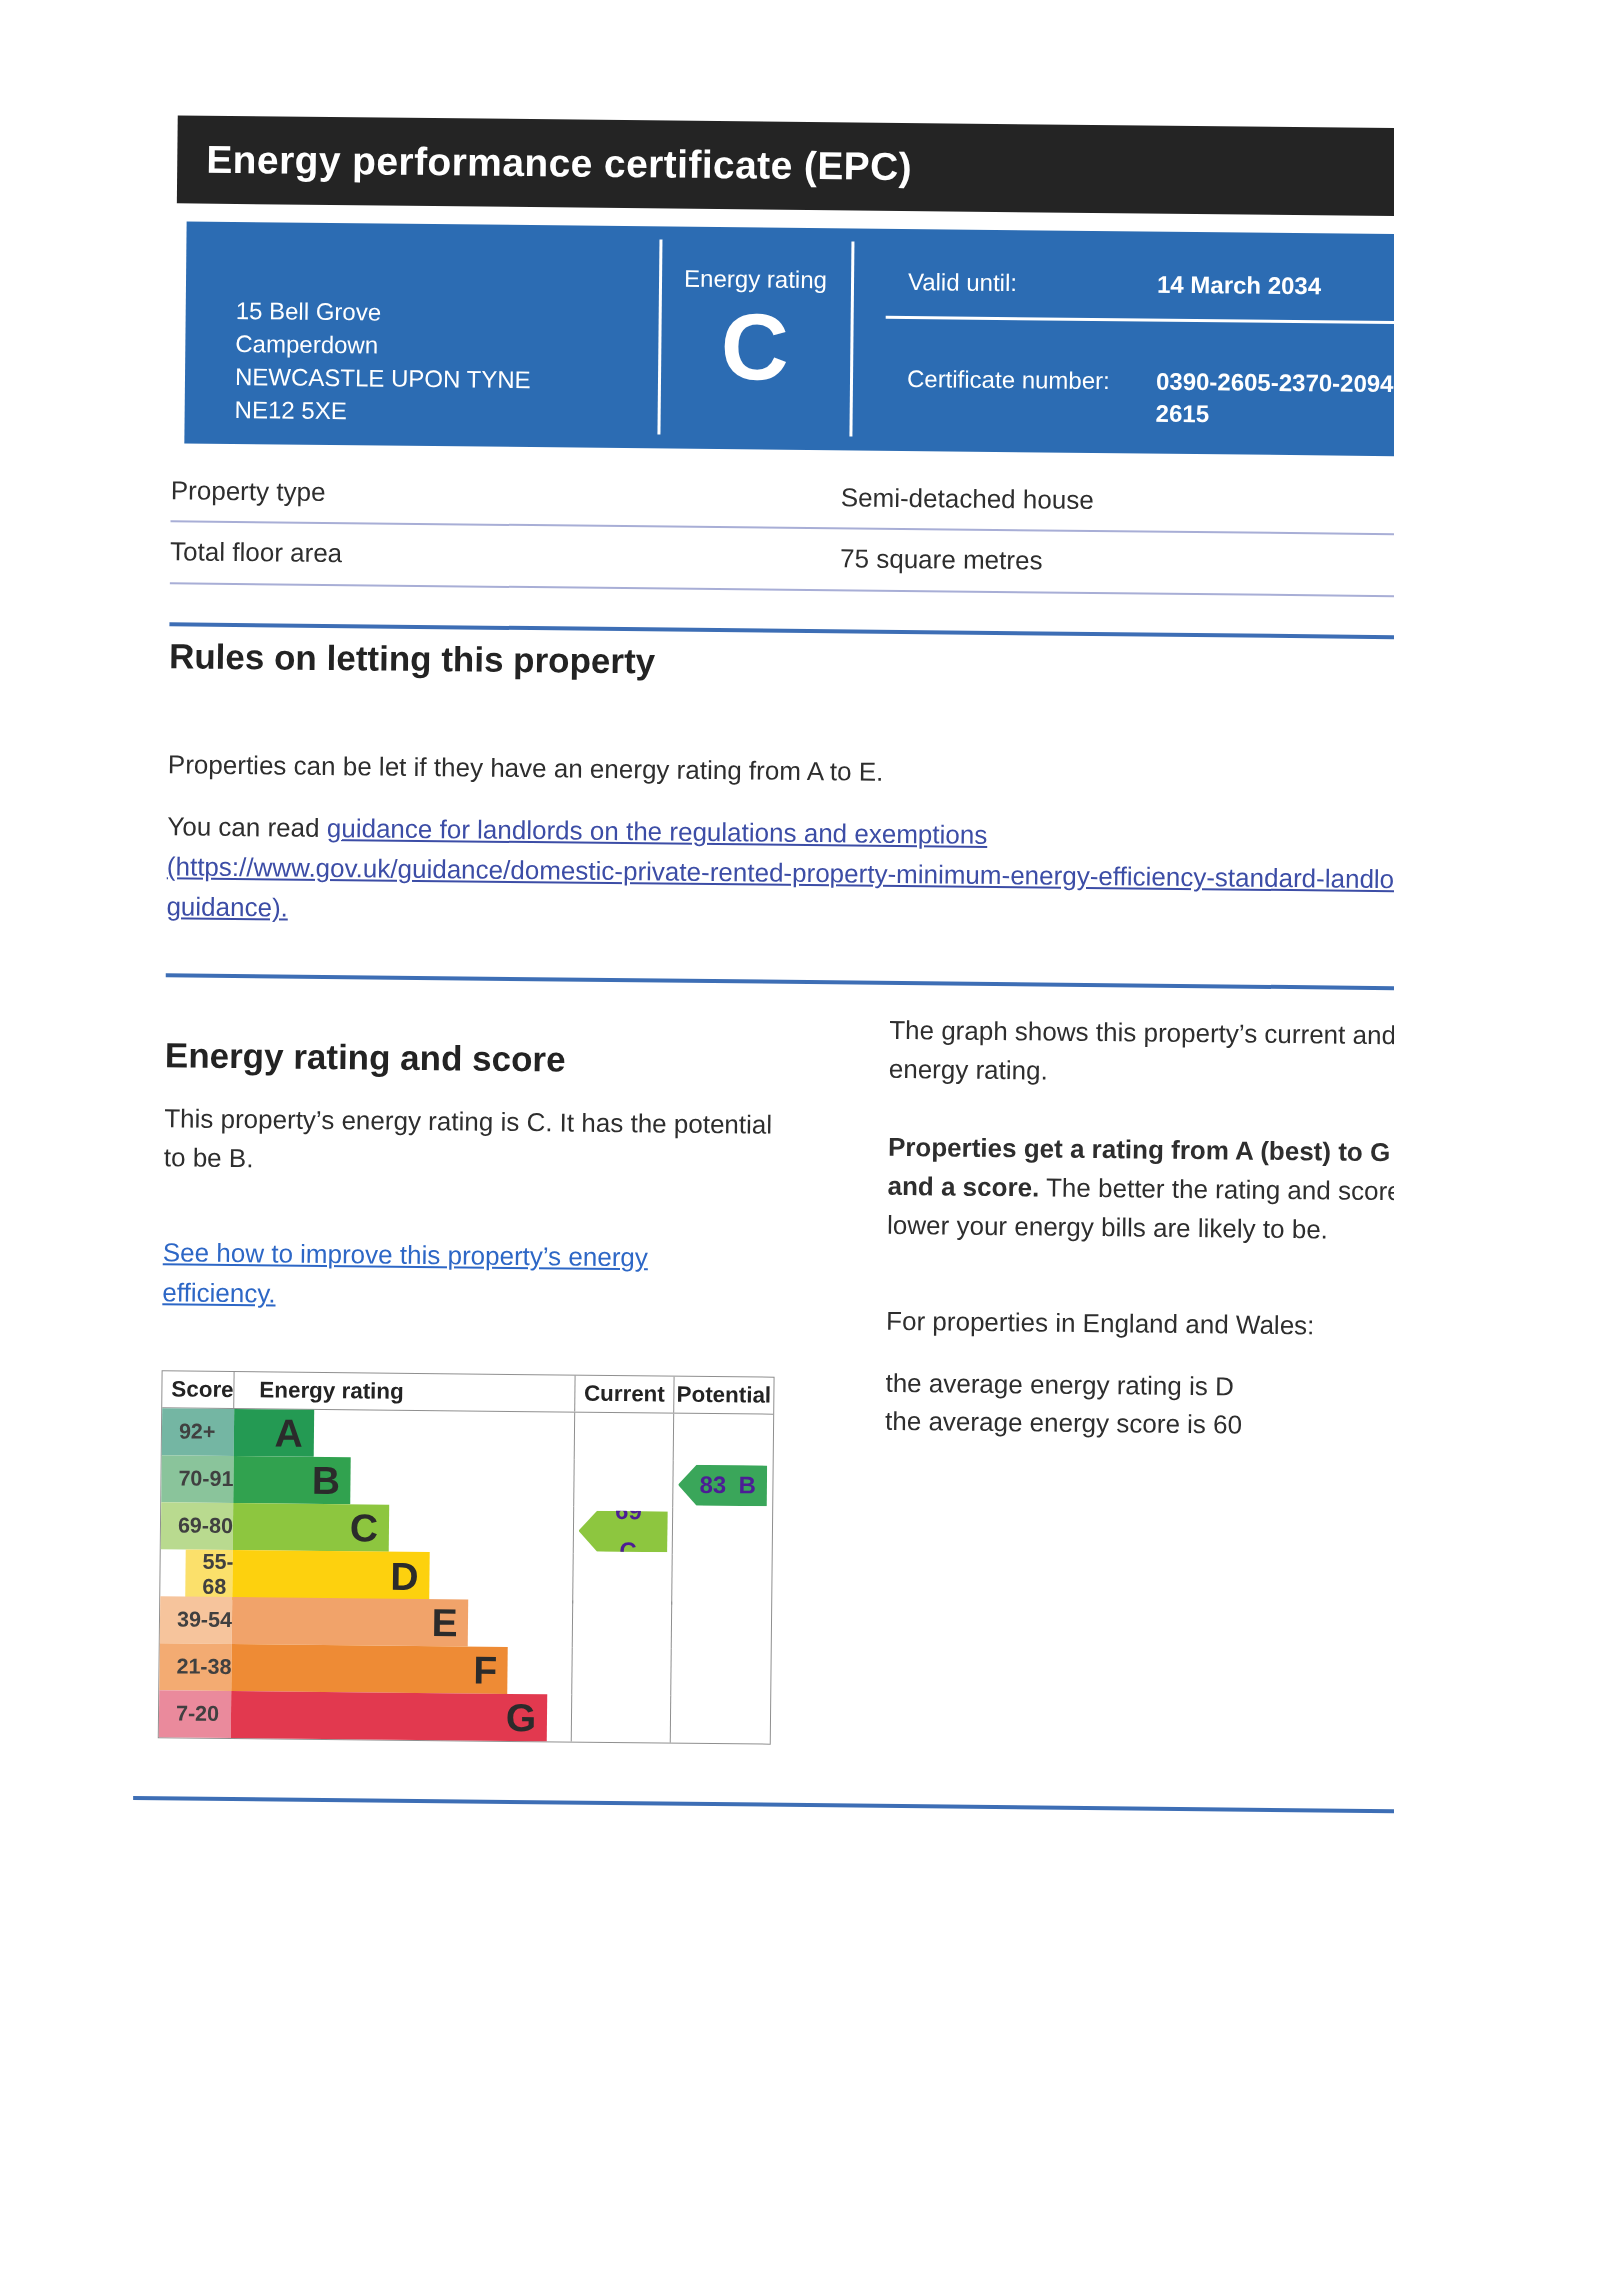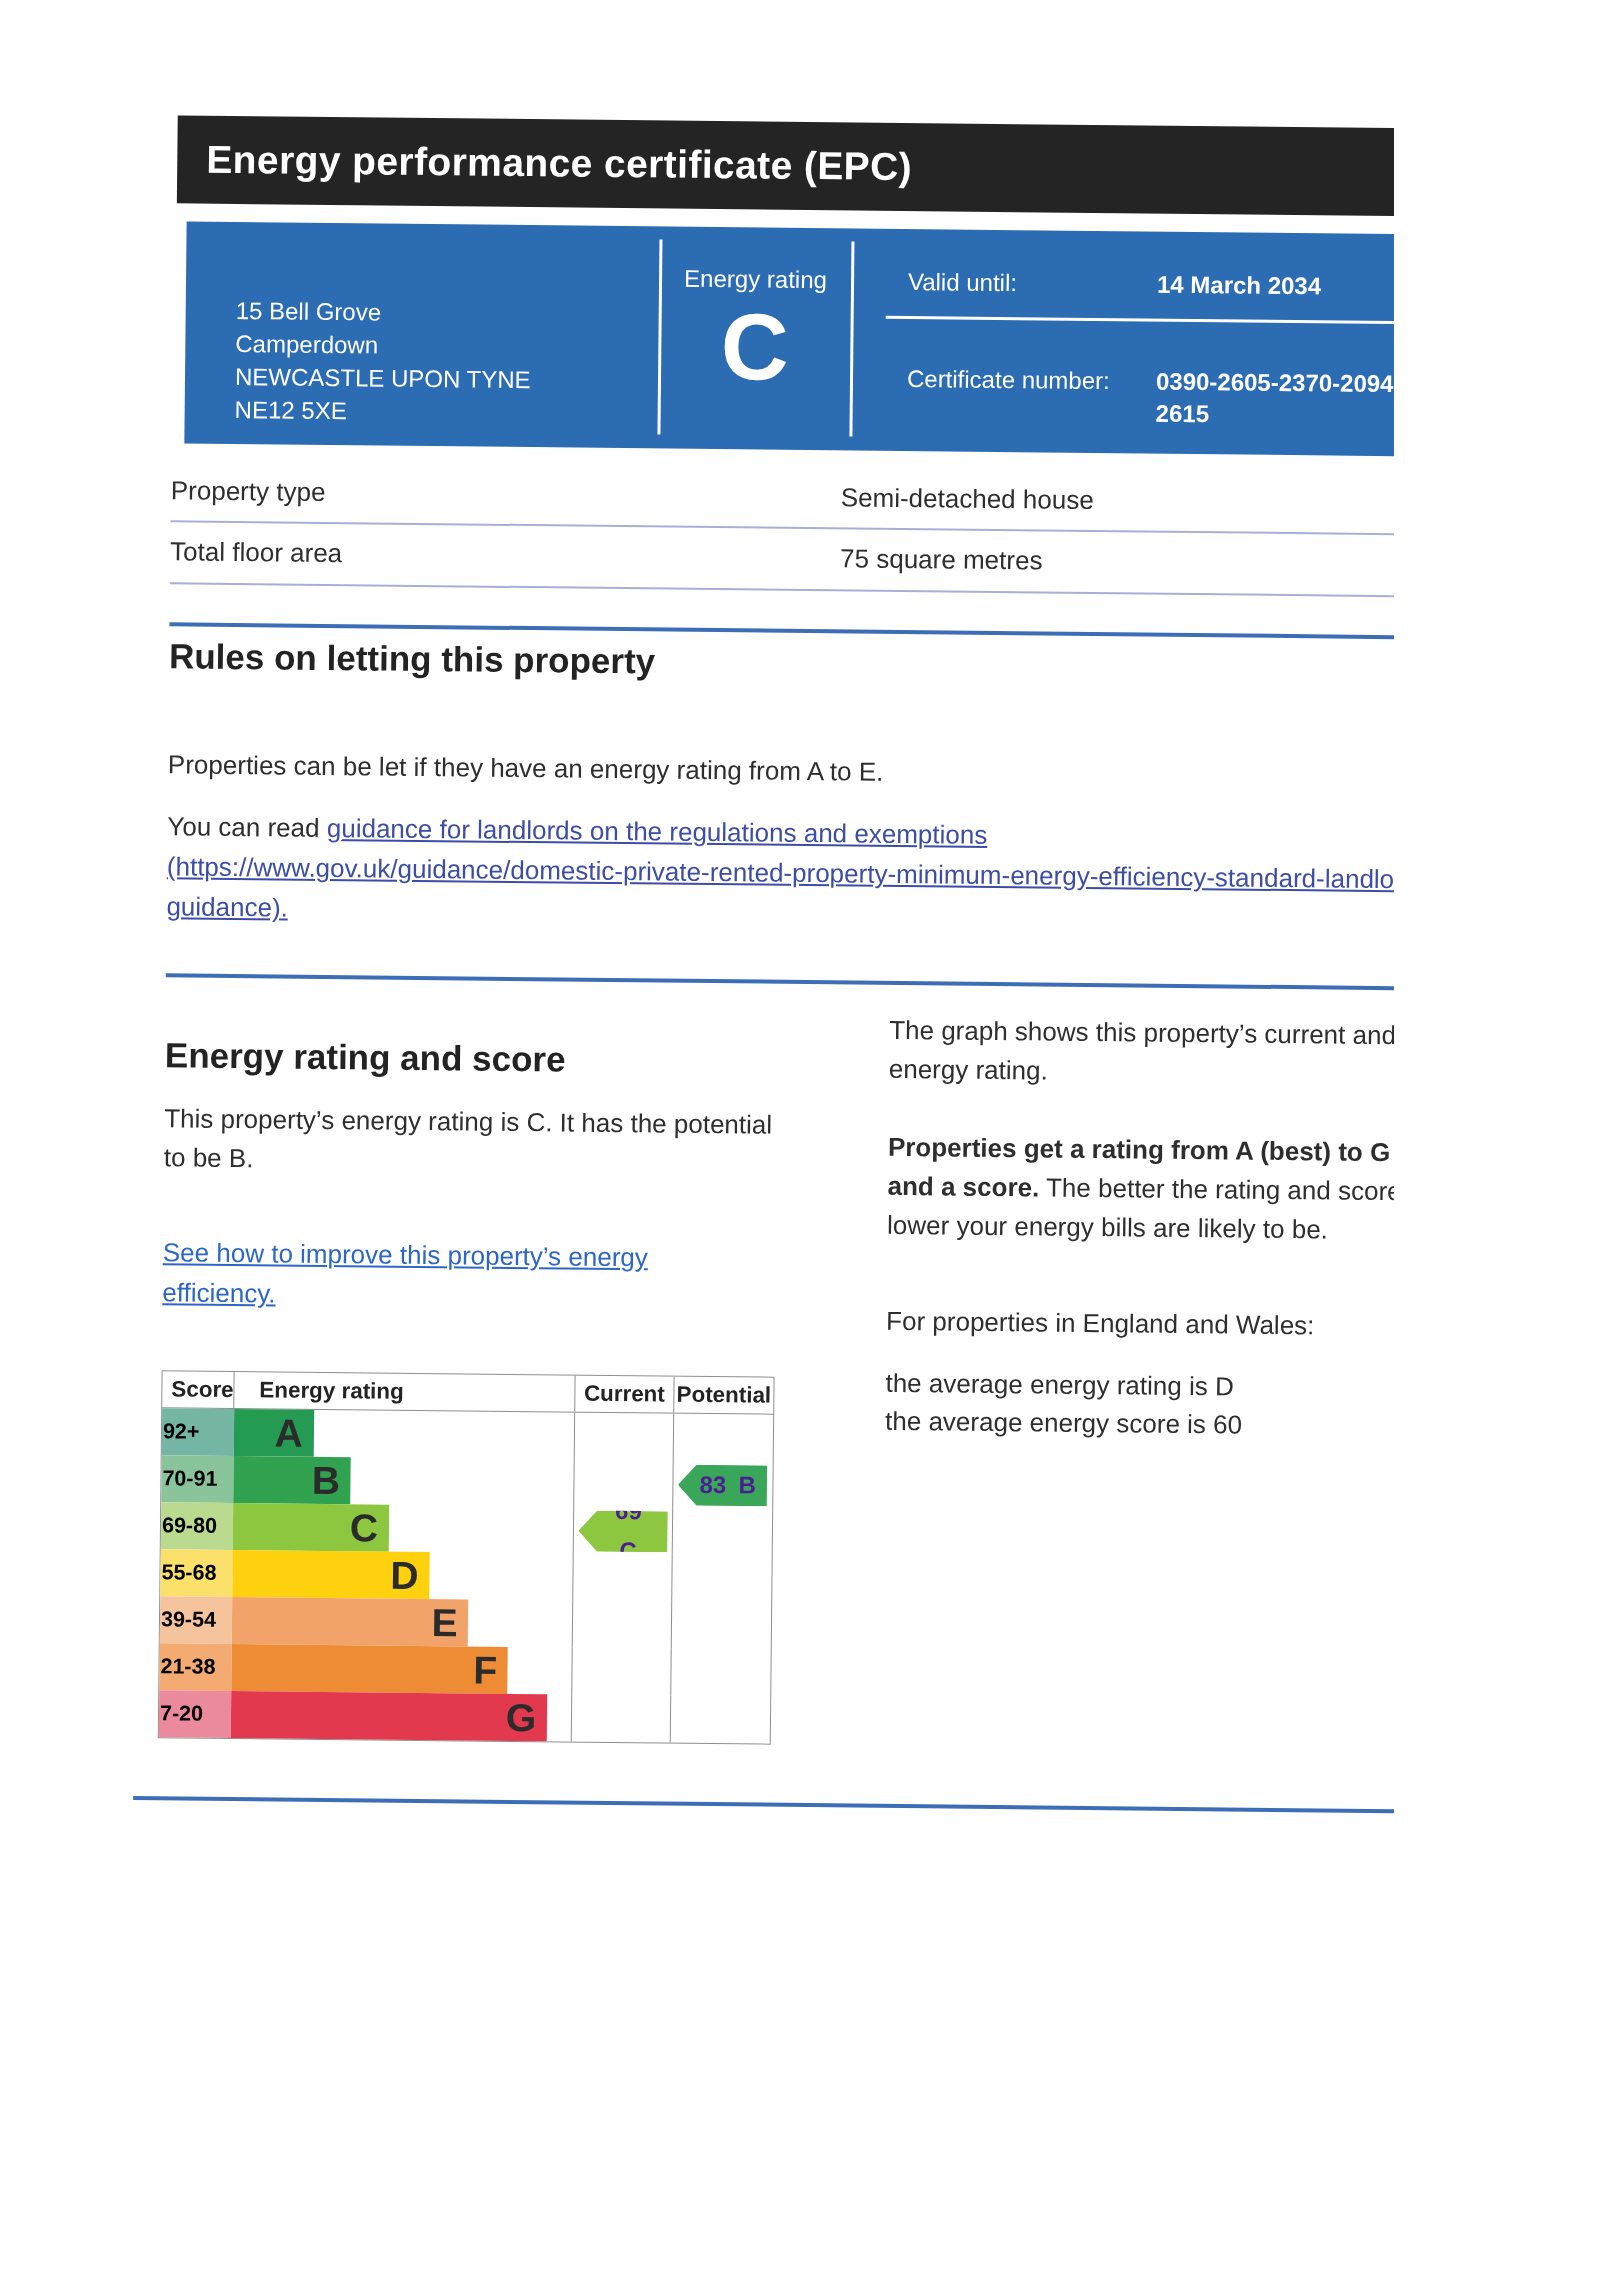--- a/index.html
+++ b/index.html
@@ -66,22 +66,22 @@
   
   .chart{left:176px;top:1377px;width:611px;border:0.9px solid var(--chart_border);background:#fff;}
   .chart-head{display:grid;grid-template-columns:72px 340px 99px 100px;height:36px;
               font-size:22.4px;font-weight:bold;color:#232323;
               border-bottom:0.9px solid var(--chart_border);}
   .hd{display:flex;align-items:center;}
   .hd-score{padding-left:9px;border-right:0.9px solid var(--chart_border);}
   .hd-rating{padding-left:25px;}
   .hd-current,.hd-potential{border-left:0.9px solid var(--chart_border);justify-content:center;}
   .band-row{display:grid;grid-template-columns:72px 340px 99px 100px;height:47px;}
-  .score-cell{display:flex;align-items:center;padding-left:1px;font-size:21.5px;
-              font-weight:bold;color:#000000;}
+  .score-cell{display:flex;align-items:center;padding-left:17px;font-size:21.5px;
+              font-weight:bold;color:#404040;}
   .rating-cell{position:relative;}
   .bar{height:100%;display:flex;align-items:center;justify-content:flex-end;
        padding-right:10.7px;box-sizing:border-box;font-size:39px;font-weight:bold;color:#2b2b2b;}
   .pointer-cell{position:relative;border-left:0.9px solid var(--chart_border);}
   .arrow{position:absolute;left:4.5px;top:3.6px;width:89px;height:41px;
          clip-path:polygon(0% 50%,21% 0%,100% 0%,100% 100%,21% 100%);
          display:flex;align-items:center;justify-content:center;gap:12.5px;
          padding-left:10.7px;box-sizing:border-box;font-size:24px;font-weight:bold;color:#4c1d95;}
 </style>
 </head>
@@ -189,21 +189,21 @@
             </div>
             <div class="pointer-cell">
               <div class="arrow" style="background: rgb(141, 198, 63); flex-direction: column;">
                 <span>69</span>
                 <span>C</span>
               </div>
             </div>
             <div class="pointer-cell"></div>
           </div>
           <div class="band-row">
-            <div class="score-cell" style="background: rgb(251, 224, 107);">55-68</div>
+            <div class="score-cell" style="background: rgb(251, 224, 107); margin-left: 25px;">55-68</div>
             <div class="rating-cell">
               <div class="bar" style="width: 57.9%; background: rgb(253, 209, 14);">
                 <span>D</span>
               </div>
             </div>
             <div class="pointer-cell"></div>
             <div class="pointer-cell"></div>
           </div>
           <div class="band-row">
             <div class="score-cell" style="background: rgb(246, 196, 156);">39-54</div>

